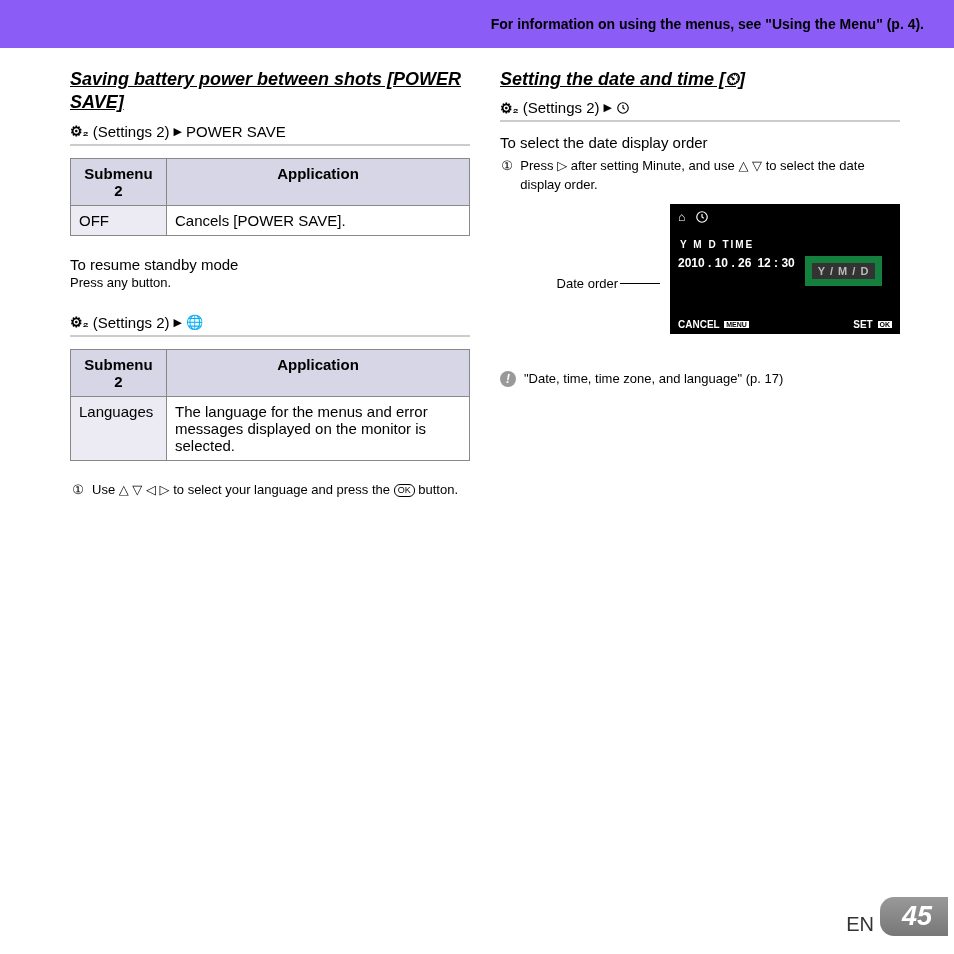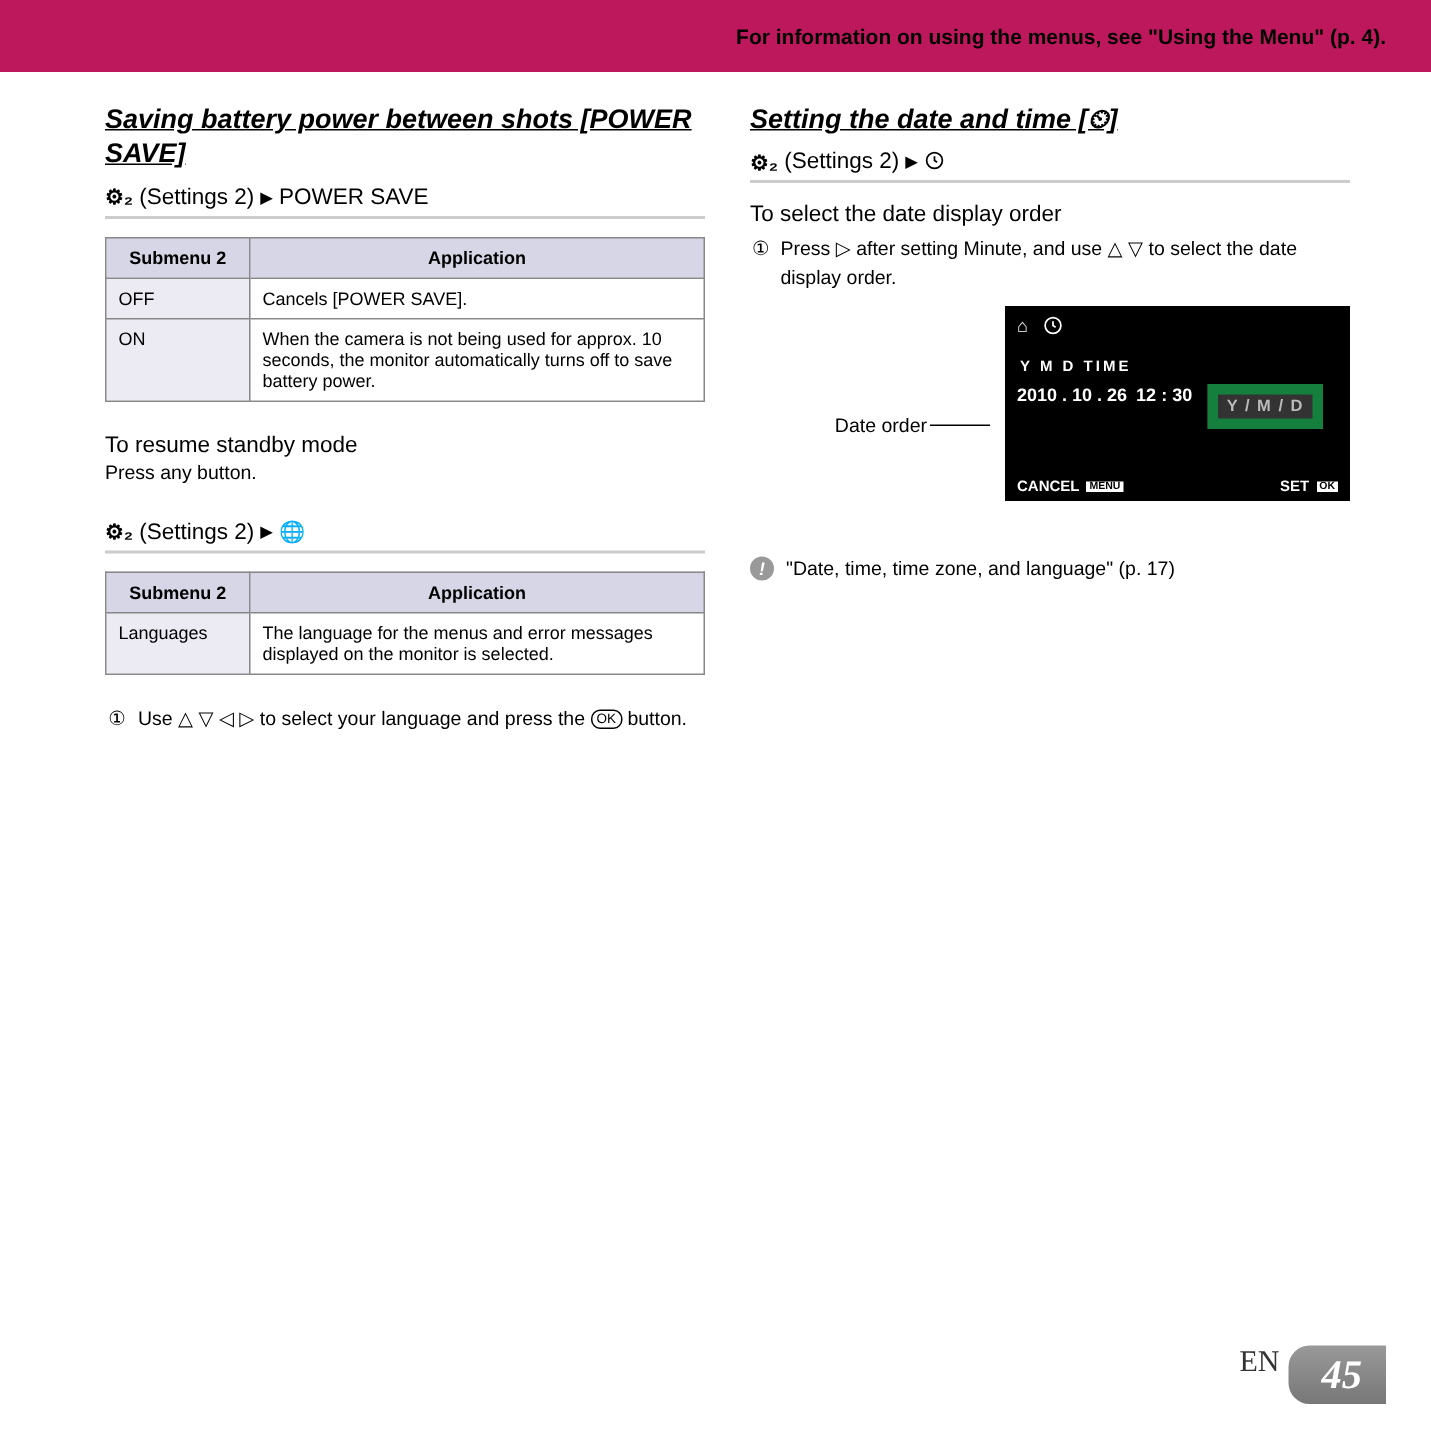--- a/index.html
+++ b/index.html
@@ -6,21 +6,21 @@
   body {
     font-family: Arial, Helvetica, sans-serif;
     font-size: 13px;
     color: #000;
     background: #fff;
     width: 954px;
     height: 954px;
     position: relative;
   }
   .header-bar {
-    background: #be185d;
+    background: #8b5cf6;
     height: 48px;
     display: flex;
     align-items: center;
     justify-content: flex-end;
     padding-right: 30px;
     font-weight: bold;
     font-size: 14px;
   }
   .columns {
     display: flex;
@@ -39,21 +39,21 @@
   .breadcrumb {
     font-size: 15px;
     border-bottom: 2px solid #ccc;
     padding-bottom: 4px;
     margin-bottom: 12px;
     display: flex;
     align-items: center;
     gap: 4px;
   }
   table { border-collapse: collapse; width: 100%; margin-bottom: 20px; }
-  th, td { border: 1px solid #888; padding: 6px 8px; text-align: left; vertical-align: top; font-size: 12px; }
+  th, td { border: 1px solid #888; padding: 6px 8px; text-align: left; vertical-align: top; font-size: 15px; }
   th { background: #d6d6e6; font-weight: bold; text-align: center; }
   td.k { background: #eceaf2; width: 96px; }
   .sub-heading { font-weight: normal; font-size: 15px; margin-top: 8px; margin-bottom: 2px; }
   .plain { font-size: 13px; }
   .numlist { display: flex; gap: 6px; font-size: 13px; margin-top: 6px; line-height: 1.4; }
   .circnum { display:inline-block; width:16px; text-align:center; }
   .okbtn { display:inline-block; border:1px solid #000; border-radius:6px; font-size:9px; padding:0 3px; line-height:11px; vertical-align:1px;}
   .settings-icon { font-weight:bold; font-size:14px; }
   .tri { font-size:11px; }
   .lcd {
@@ -66,21 +66,21 @@
   .lcd .row { display:flex; align-items:flex-start; gap:6px; padding:2px 8px; font-weight:bold; font-size:12px; }
   .lcd .dateorder-box { border:7px solid #15803d; padding:2px 6px; background:#333; color:#bbb; font-size:11px; letter-spacing:1px; margin-left:4px;}
   .lcd .bottom { position:absolute; bottom:4px; left:0; right:0; display:flex; justify-content:space-between; padding:0 8px; font-weight:bold; font-size:10px;}
   .menu-chip { display:inline-block; background:#fff; color:#000; font-size:7px; padding:0 2px; margin-left:2px; vertical-align:1px;}
   .ok-chip { display:inline-block; background:#fff; color:#000; font-size:7px; padding:0 2px; margin-left:2px; vertical-align:1px;}
   .pointer-label { display:flex; align-items:center; justify-content:flex-end; gap:2px; font-size:13px; margin-top:-58px; margin-right:240px; position:relative;}
   .pointer-line { width:40px; height:1px; background:#000; display:inline-block;}
   .note { display:flex; gap:8px; align-items:flex-start; margin-top:20px; font-size:13px;}
   .note-icon { width:16px; height:16px; border-radius:50%; background:#999; color:#fff; display:flex; align-items:center; justify-content:center; font-style:italic; font-weight:bold; font-size:12px; flex-shrink:0;}
   .footer {
-    position:absolute; bottom:18px; right:30px; display:flex; align-items:flex-start;font-family:Liberation Serif, serif;
+    position:absolute; bottom:18px; right:6px; display:flex; align-items:flex-end;
   }
   .footer .lang { font-size:20px; margin-right:6px; color:#333; }
   .footer .tab {
     background: linear-gradient(#999,#777);
     color:#fff; font-style:italic; font-weight:bold; font-size:27px;
     padding:4px 16px 4px 22px; border-radius: 14px 0 0 14px;
   }
   .clock-icon svg { width:14px; height:14px; vertical-align:-2px;}
   .world-icon { font-size:14px; font-weight:bold;}
 </style>
@@ -105,24 +105,20 @@
 
     <table>
       <tbody>
           <tr>
         <th>Submenu 2</th>
         <th>Application</th>
       </tr>
       <tr>
         <td class="k">OFF</td>
         <td>Cancels [POWER SAVE].</td>
-      </tr>
-      <tr>
-        <td class="k">ON</td>
-        <td>When the camera is not being used for approx. 10 seconds, the monitor automatically turns off to save battery power.</td>
       </tr>
     </tbody>
       </table>
 
     <div class="sub-heading">To resume standby mode</div>
     <div class="plain">Press any button.</div>
 
     <div style="height:24px"></div>
 
     <div class="breadcrumb">

